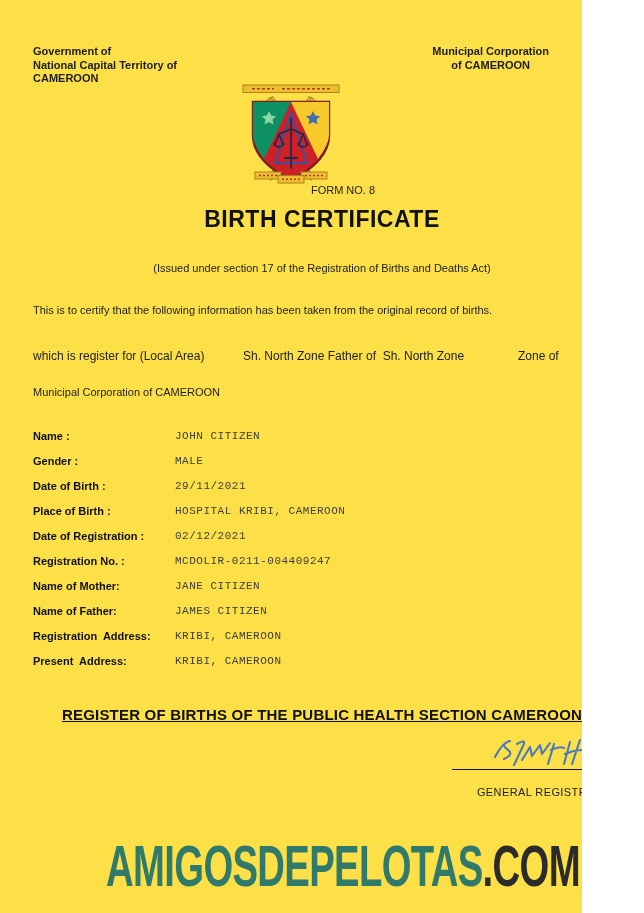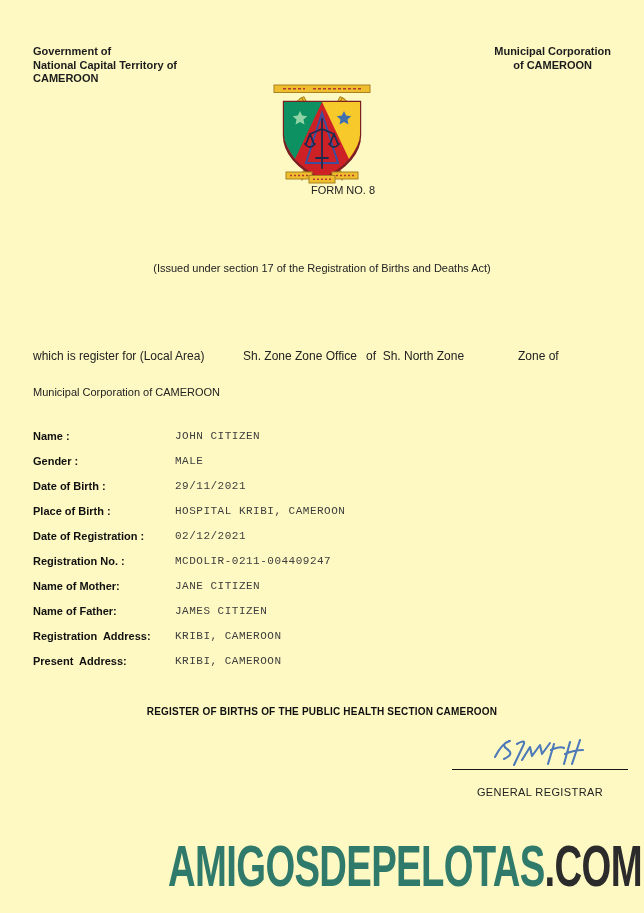--- a/index.html
+++ b/index.html
@@ -1,17 +1,17 @@
 <!DOCTYPE html>
 <html><head>
 <meta charset="utf-8">
 <style>
   html,body{margin:0;padding:0;background:#ffffff;}
   #page{
-    position:relative;width:644px;height:913px;background:#fef9c3;overflow:hidden;
+    position:relative;width:582px;height:913px;background:#fde047;overflow:hidden;
     font-family:"Liberation Sans",sans-serif;color:#1f1f1f;
   }
   .abs{position:absolute;}
   
   .hdr{font-size:11px;font-weight:bold;line-height:13.5px;color:#1c1c1c;}
   #hdr-left{left:33px;top:45px;text-align:left;}
   #hdr-right{right:33px;top:45px;text-align:center;}
   
   #emblem{left:50%;top:84px;transform:translateX(-50%);width:122px;height:104px;}
   
@@ -24,21 +24,21 @@
   .regpart{position:absolute;top:0;font-size:12px;color:#222;white-space:pre;}
   #register-line{left:0;top:349px;width:644px;height:14px;}
   #reg-p1{left:33px;} #reg-p2{left:243px;} #reg-p3{left:366px;} #reg-p4{left:518px;}
   #register-line2{left:33px;top:386px;font-size:11px;color:#222;}
   
   #fields{left:33px;top:430px;width:560px;}
   .frow{position:relative;height:25px;}
   .flabel{position:absolute;left:0;top:0;font-size:11px;font-weight:bold;color:#101010;white-space:pre;}
   .fvalue{position:absolute;left:142px;top:0;font-size:11px;font-family:"Liberation Mono","DejaVu Sans Mono",monospace;color:#3d3d3d;letter-spacing:.5px;white-space:pre;}
   
-  #register-title{top:706px;font-size:10px;font-weight:bold;letter-spacing:.2px;color:#101010;}
+  #register-title{top:706px;font-size:15px;font-weight:bold;letter-spacing:.2px;color:#101010;text-decoration:underline;}
   #signature{left:487px;top:735px;width:112px;height:34px;}
   #registrar-block{left:452px;top:769px;width:176px;border-top:1.5px solid #161616;text-align:center;}
   #registrar-label{font-size:11px;color:#222;letter-spacing:.4px;padding-top:2px;display:inline-block;margin-top:14px;}
   
   #watermark{right:2px;top:841px;height:50px;font-weight:bold;font-size:58px;letter-spacing:-1px;transform:scaleX(.66);transform-origin:right center;white-space:nowrap;line-height:50px;}
 </style>
 </head>
 <body>
 
 <div id="page">
@@ -97,26 +97,28 @@
         <rect x="71" y="88" width="26" height="7"></rect>
         <rect x="48" y="91.5" width="26" height="7.5"></rect>
       </g>
       <line x1="29" y1="91.5" x2="47" y2="91.5" stroke="#B03A2E" stroke-width="1.4" stroke-dasharray="2 2"></line>
       <line x1="75" y1="91.5" x2="93" y2="91.5" stroke="#B03A2E" stroke-width="1.4" stroke-dasharray="2 2"></line>
       <line x1="52" y1="95.2" x2="70" y2="95.2" stroke="#B03A2E" stroke-width="1.4" stroke-dasharray="2 2"></line>
     </svg>
   </div>
 
   <div id="form-no" class="abs center-line">FORM NO. 8</div>
+  <div id="cert-title" class="abs center-line">BIRTH CERTIFICATE</div>
   <div id="subtitle" class="abs center-line">(Issued under section 17 of the Registration of Births and Deaths Act)</div>
 
+  <div id="certify" class="abs">This is to certify that the following information has been taken from the original record of births.</div>
 
   <div id="register-line" class="abs">
     <span id="reg-p1" class="regpart">which is register for (Local Area)</span>
-    <span id="reg-p2" class="regpart">Sh. Zone Zone Office</span>
+    <span id="reg-p2" class="regpart">Sh. North Zone Father</span>
     <span id="reg-p3" class="regpart">of  Sh. North Zone</span>
     <span id="reg-p4" class="regpart">Zone of</span>
   </div>
   <div id="register-line2" class="abs">Municipal Corporation of CAMEROON</div>
 
   <div id="fields" class="abs">
     <div class="frow">
       <span class="flabel">Name :</span>
       <span class="fvalue">JOHN CITIZEN</span>
     </div>

